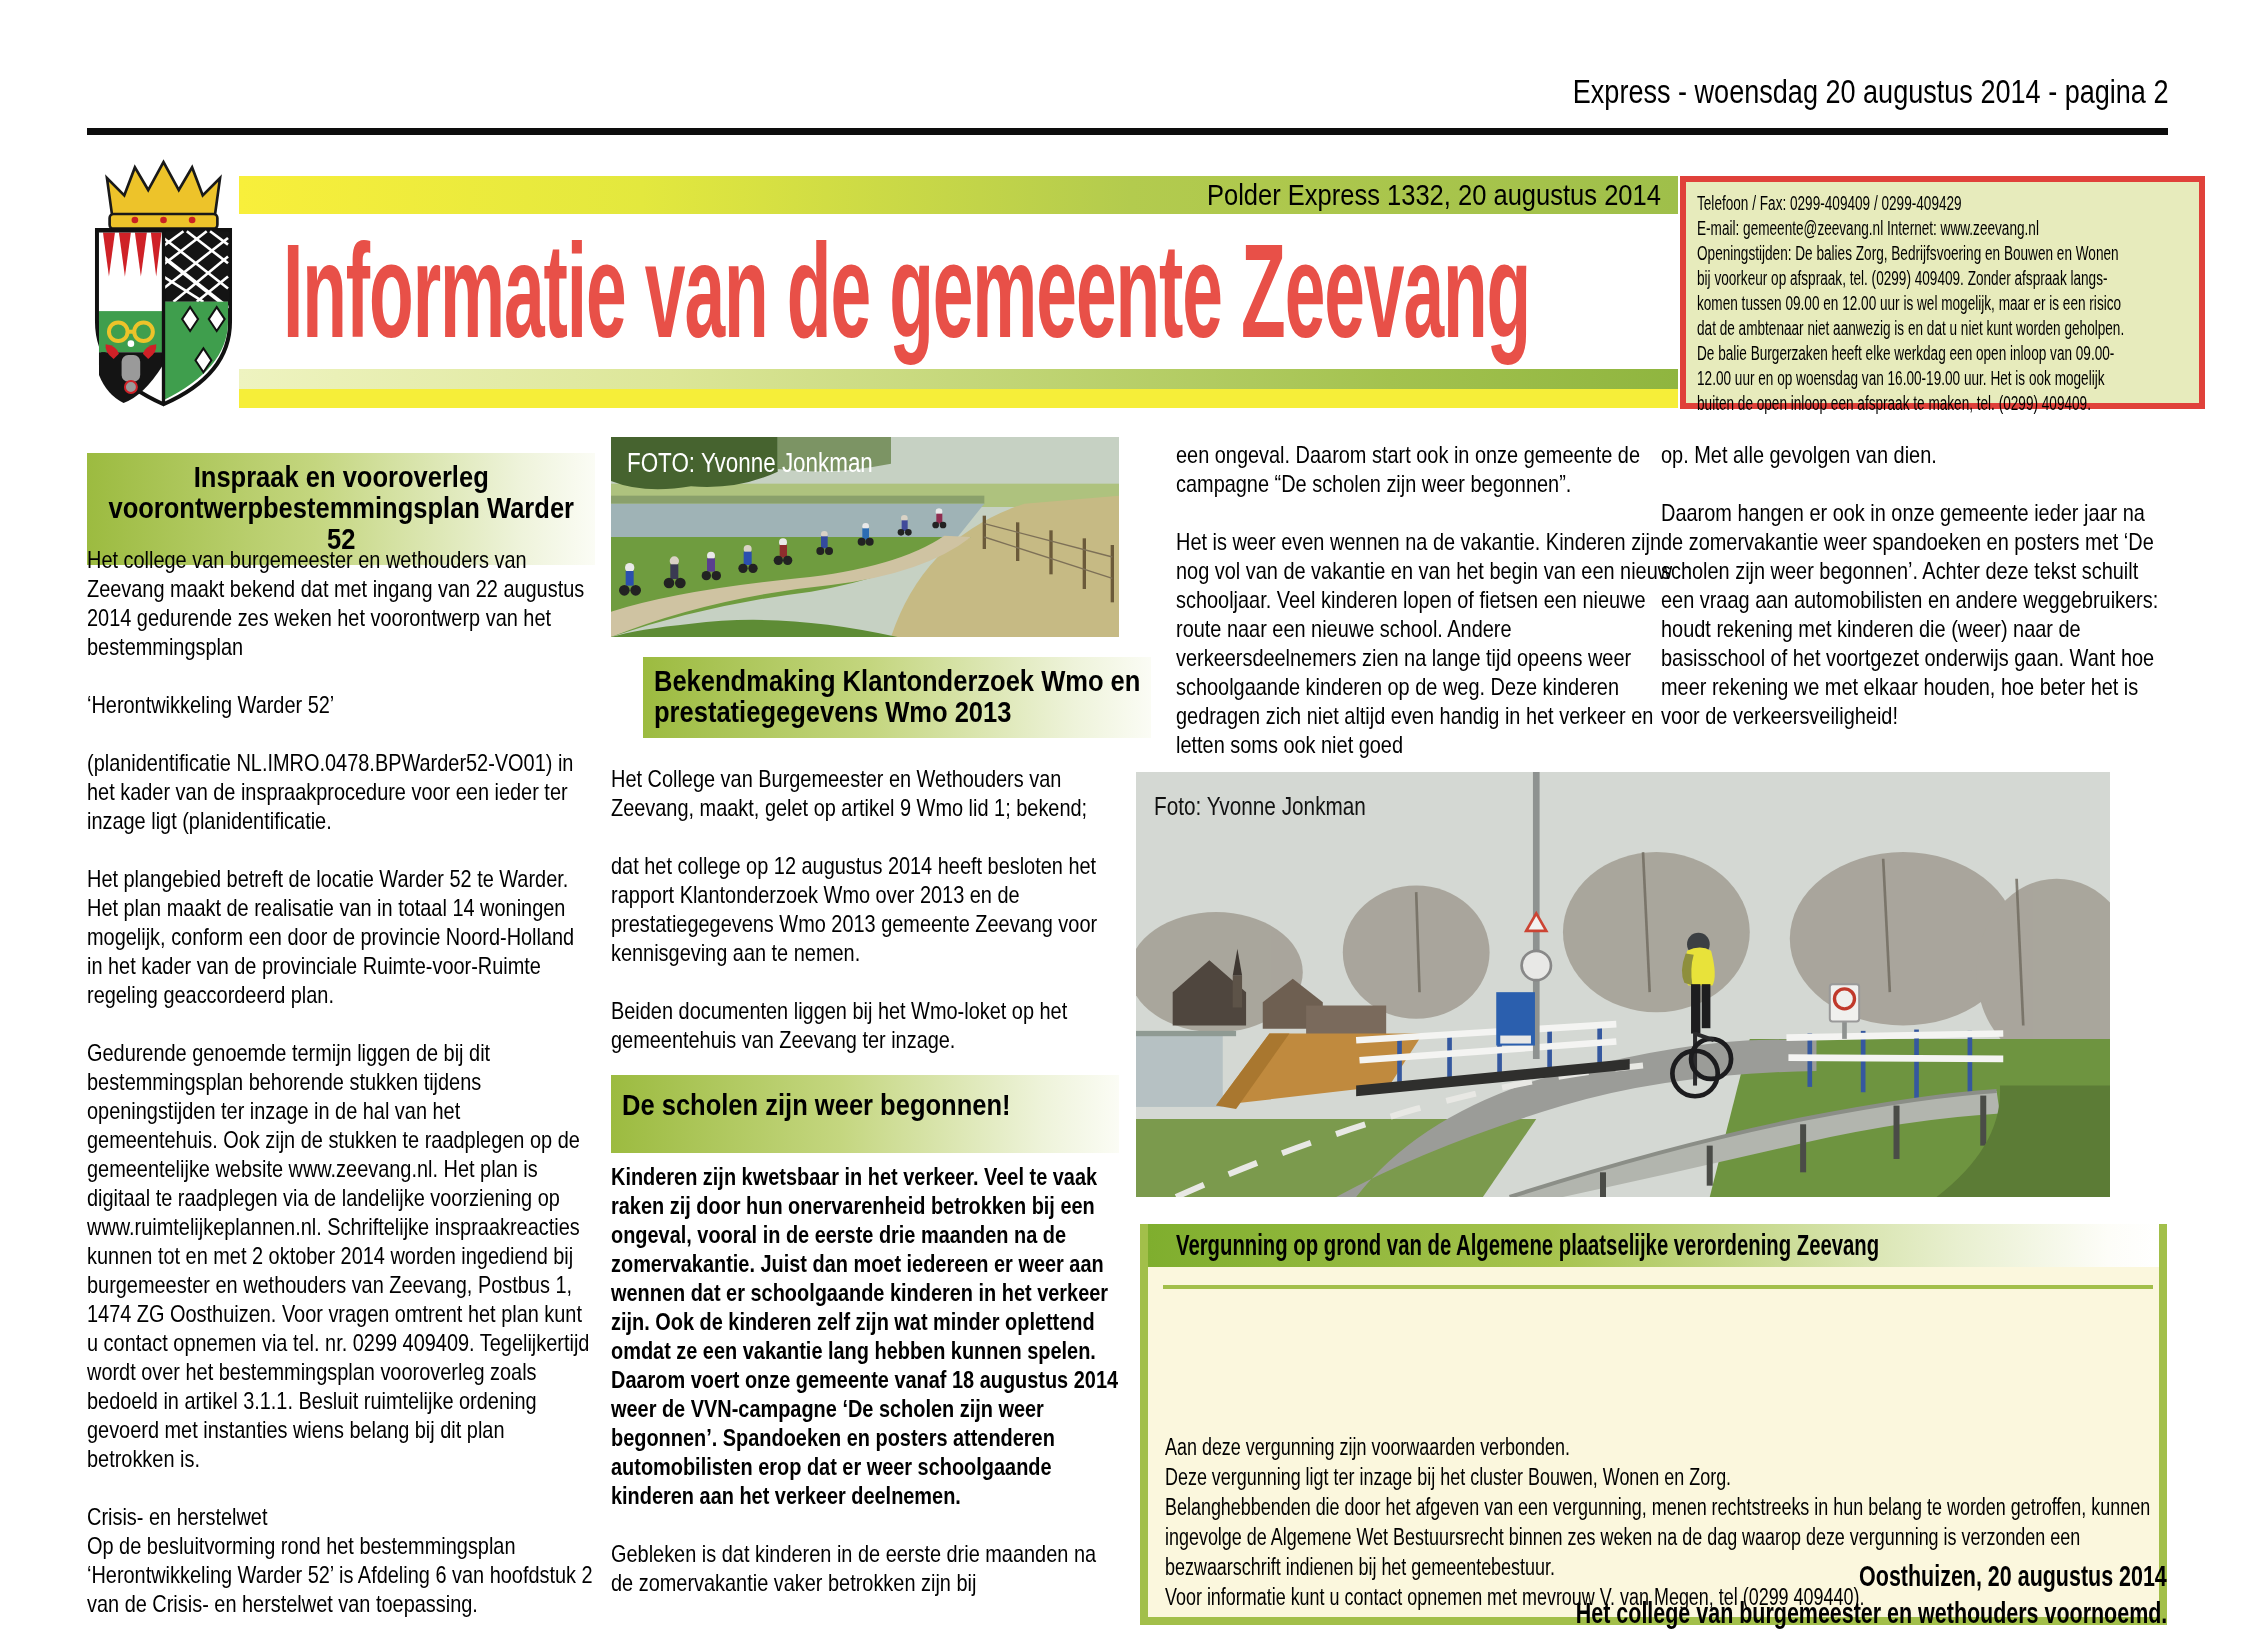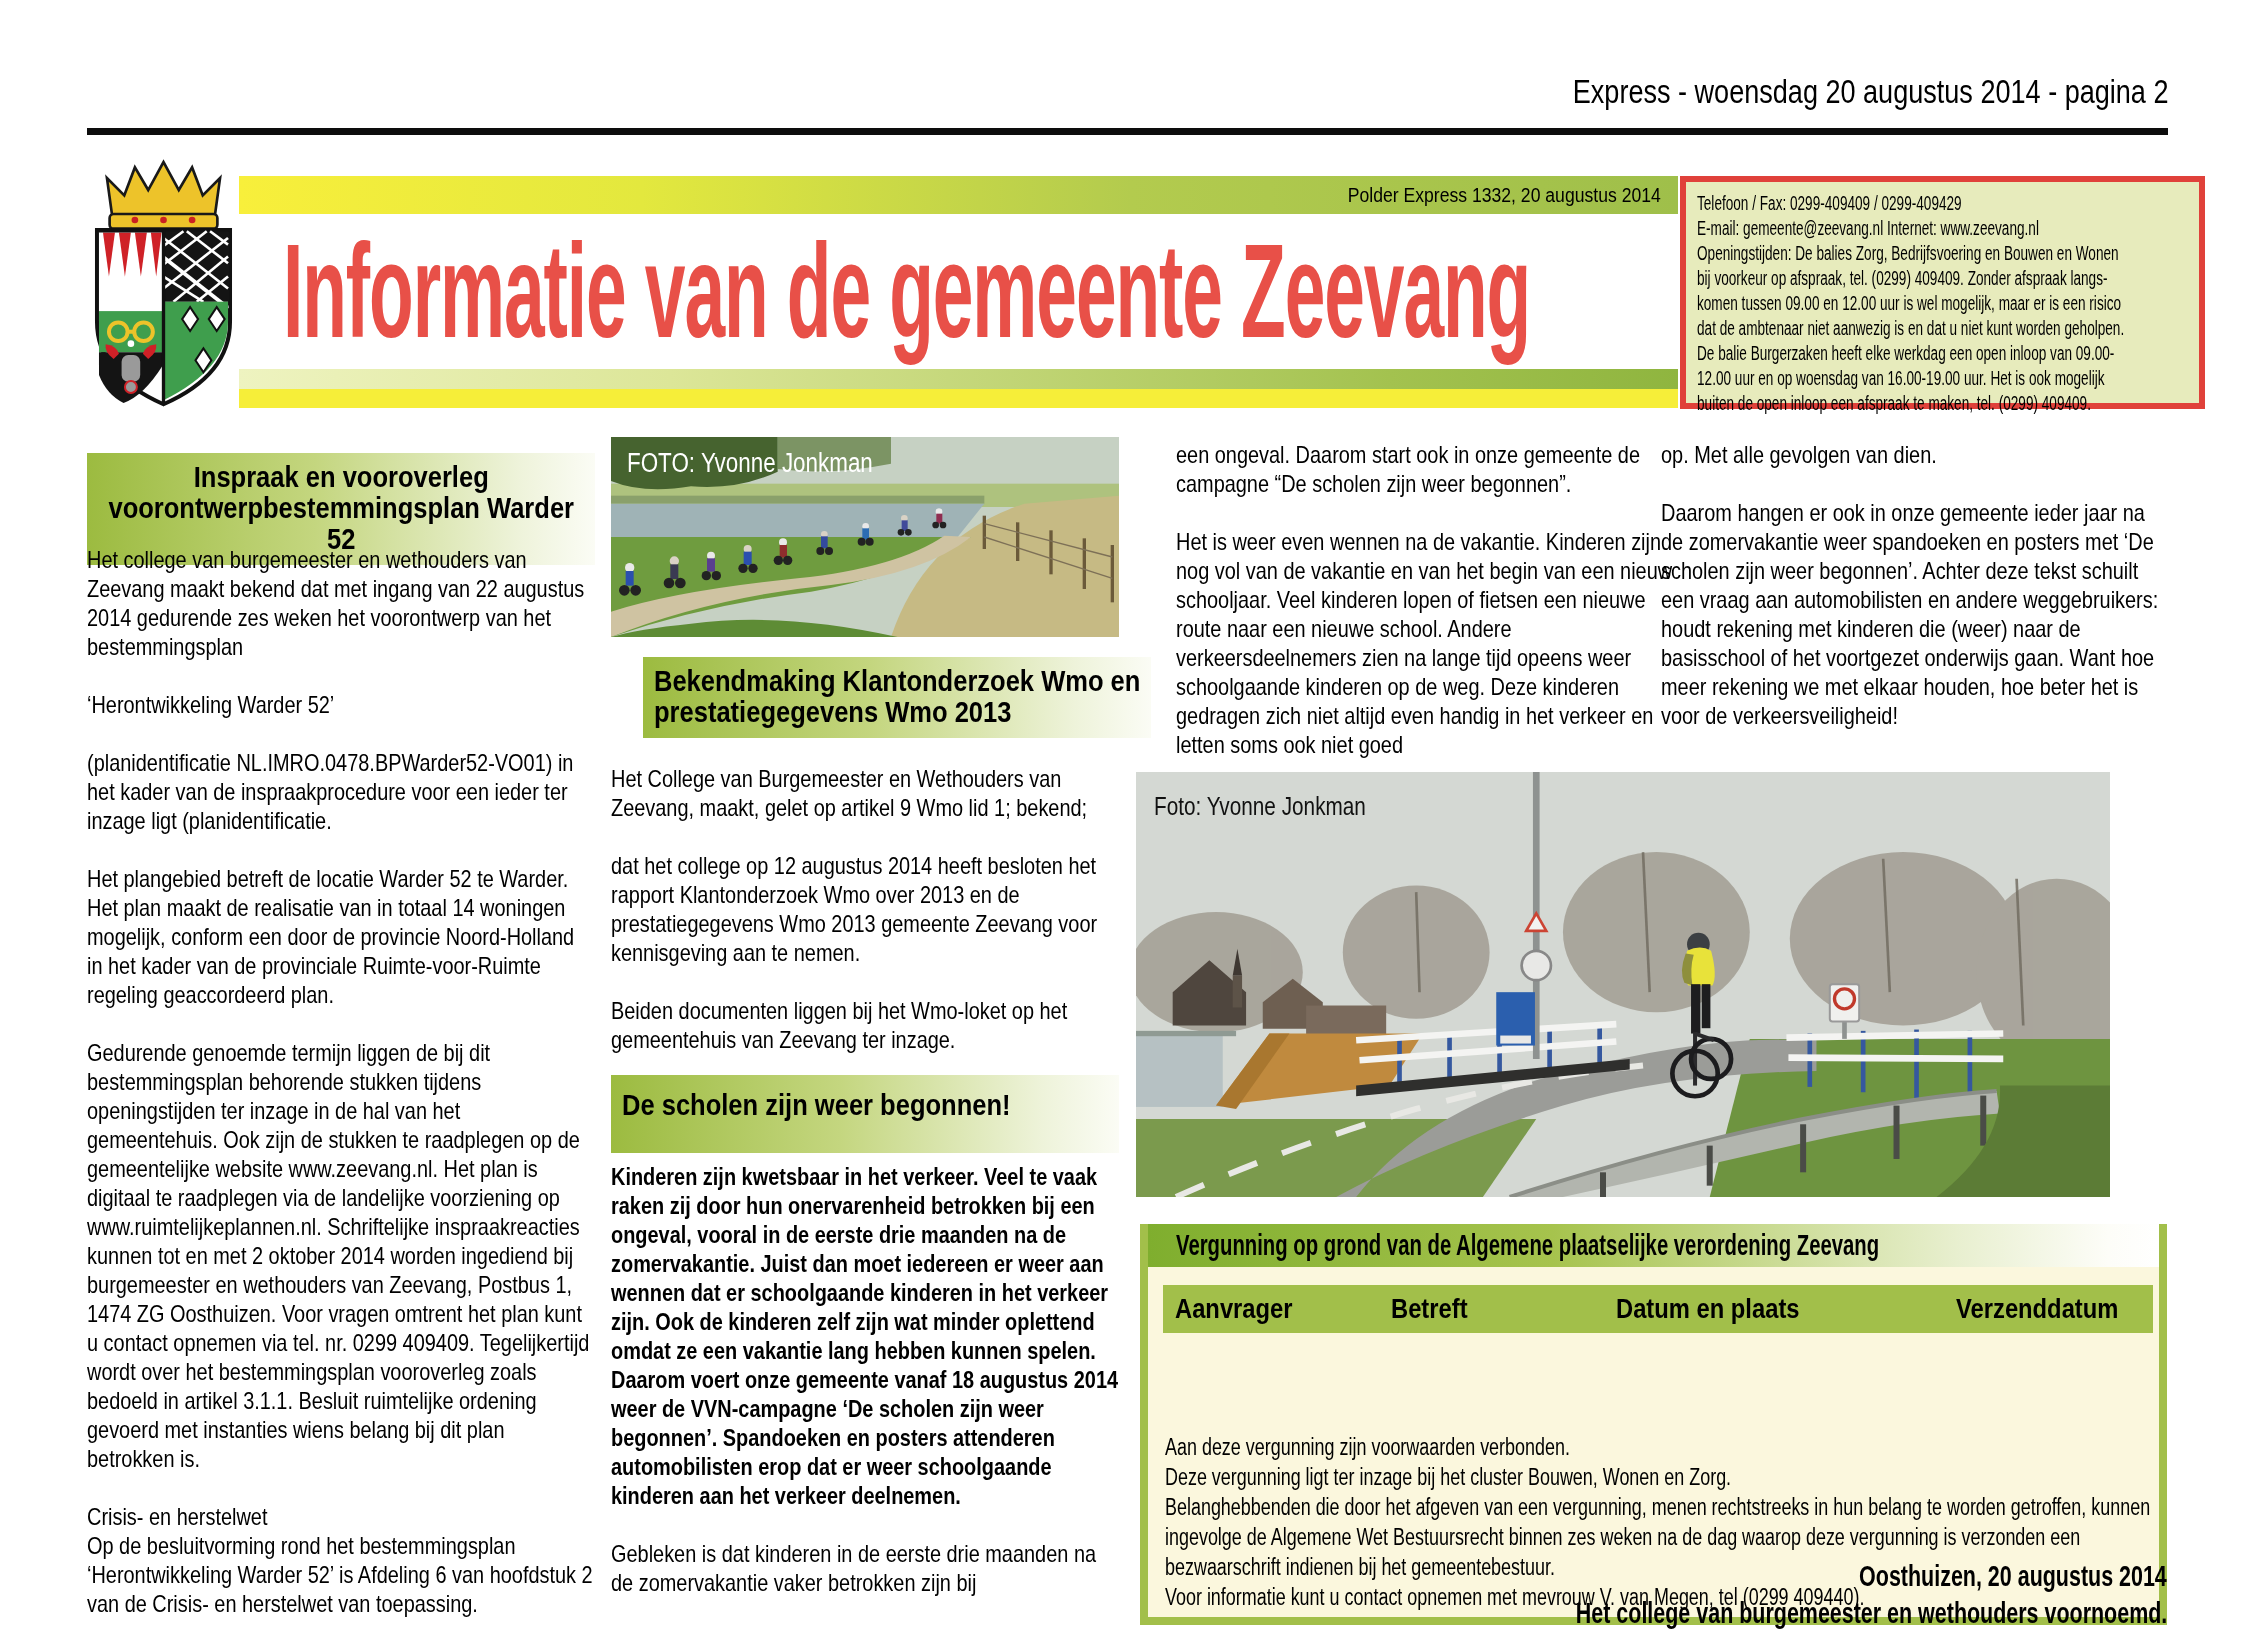--- a/index.html
+++ b/index.html
@@ -14,21 +14,21 @@
   .cx88{display:block;transform:scaleX(0.88);transform-origin:0 0;width:113.6%;}
   .nowrap-r{display:inline-block;white-space:nowrap;transform-origin:100% 50%;}
   .pre{white-space:pre-line;}
 
   .masthead-wrap{left:87px;top:73px;width:2081px;text-align:right;}
   .masthead{font-size:33px;transform:scaleX(0.82);}
   .rule{left:87px;top:128px;width:2081px;height:6.7px;background:#0d0d0d;}
 
   .bar-top{left:239px;top:176px;width:1439px;height:38px;
     background:linear-gradient(90deg,#f8ef3b 0%,#e3e83e 28%,#b3cb4e 62%,#9fbf4a 100%);}
-  .edition{position:absolute;right:17.3px;top:50%;transform:translateY(-50%) ;font-size:20px;}
+  .edition{position:absolute;right:17.3px;top:50%;transform:translateY(-50%) ;font-size:29px;}
   .edition span{display:inline-block;transform:scaleX(0.88);transform-origin:100% 50%;white-space:nowrap;}
   .title-wrap{left:275px;top:220px;width:1407px;height:150px;margin-left:8px;}
   .main-title{display:inline-block;font-weight:bold;color:#e85048;font-size:133px;line-height:143px;
     letter-spacing:-2px;white-space:nowrap;transform:scaleX(0.55);transform-origin:0 0;}
   .bar-green{left:239px;top:369px;width:1439px;height:20.7px;
     background:linear-gradient(90deg,#eef3c0 0%,#dce698 30%,#a3c24f 80%,#8fb53f 100%);}
   .bar-yellow{left:239px;top:389px;width:1439px;height:19.3px;background:#f6ee39;}
 
   .contact-box{left:1680px;top:176px;width:525px;height:233px;box-sizing:border-box;
     border:6.7px solid #e0413a;background:#e7ebbc;padding:9.3px 10.7px;}
@@ -390,34 +390,20 @@
     <span class="pt">Vergunning op grond van de Algemene plaatselijke verordening Zeevang</span>
   </div>
   <table class="permit-table">
     <colgroup>
         <col style="width:22.5%">
         <col style="width:24%">
         <col style="width:37%">
         <col style="width:16.5%">
       </colgroup>
     <tbody>
-        <tr>
-      <th>
-            <span class="cx88">Aanvrager</span>
-          </th>
-      <th>
-            <span class="cx88">Betreft</span>
-          </th>
-      <th>
-            <span class="cx88">Datum en plaats</span>
-          </th>
-      <th>
-            <span class="cx88">Verzenddatum</span>
-          </th>
-    </tr>
   </tbody>
     </table>
   <div class="permit-notes">
     <div class="nt pre">Aan deze vergunning zijn voorwaarden verbonden.
 Deze vergunning ligt ter inzage bij het cluster Bouwen, Wonen en Zorg.
 Belanghebbenden die door het afgeven van een vergunning, menen rechtstreeks in hun belang te worden getroffen, kunnen ingevolge de Algemene Wet Bestuursrecht binnen zes weken na de dag waarop deze vergunning is verzonden een bezwaarschrift indienen bij het gemeentebestuur.
 Voor informatie kunt u contact opnemen met mevrouw V. van Megen, tel (0299 409440).</div>
   </div>
 </div>
 

